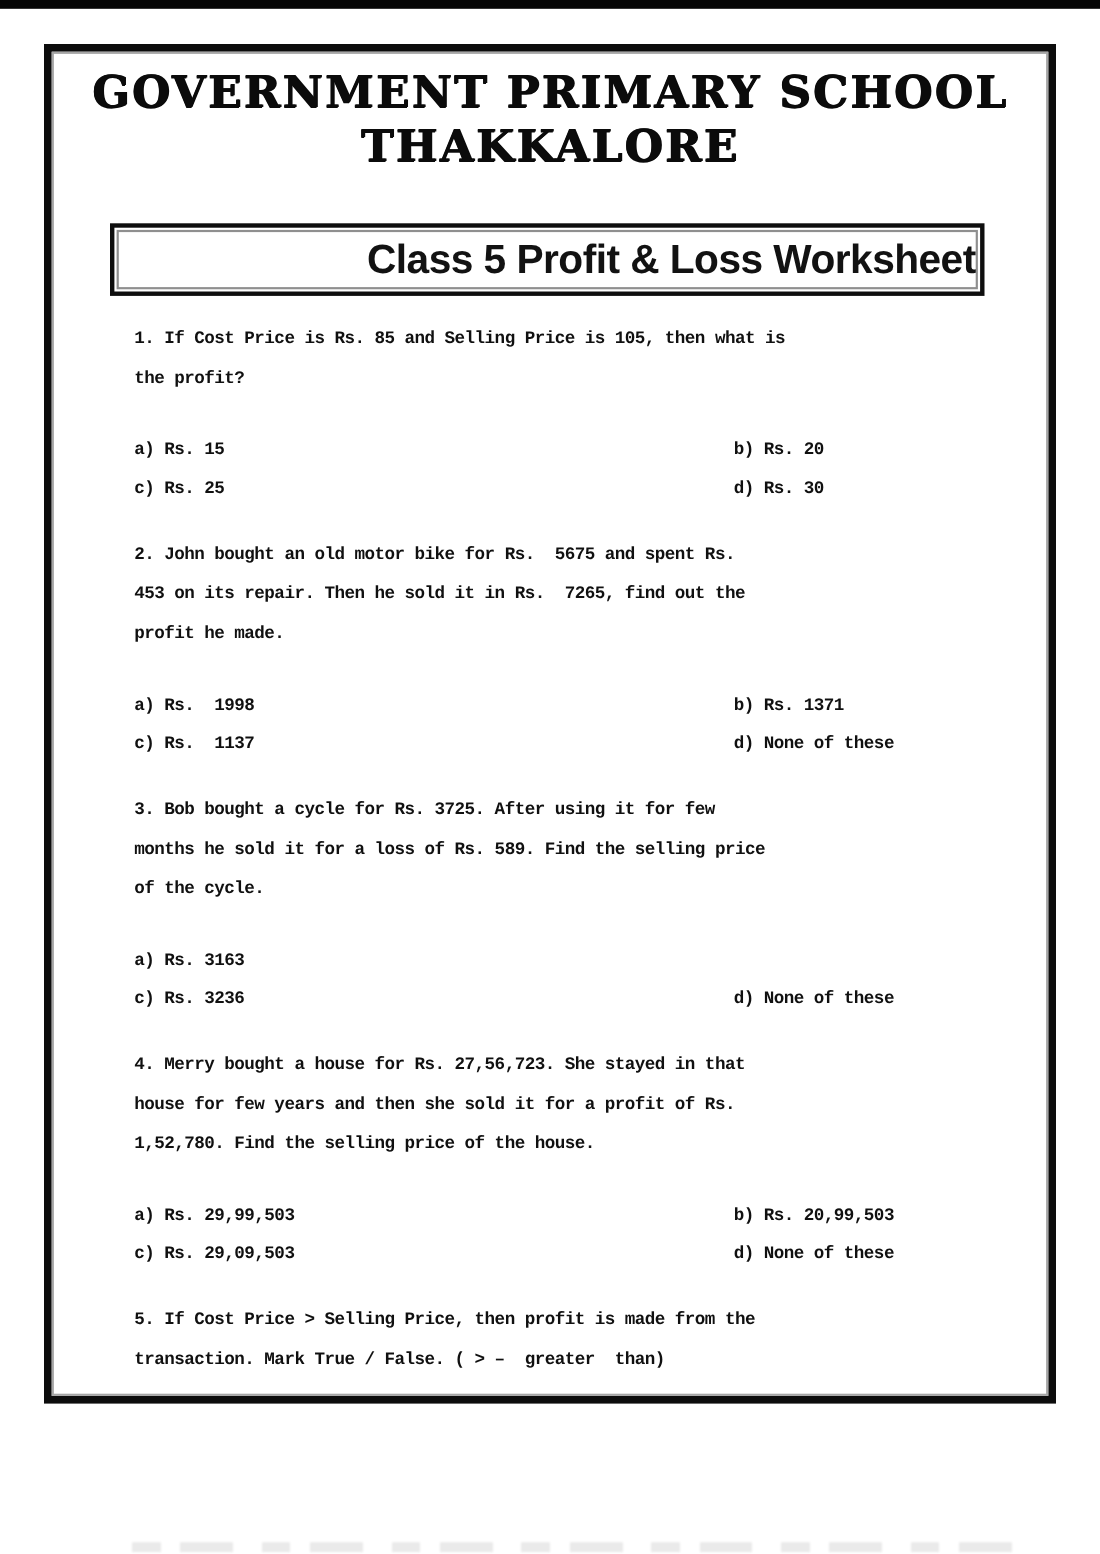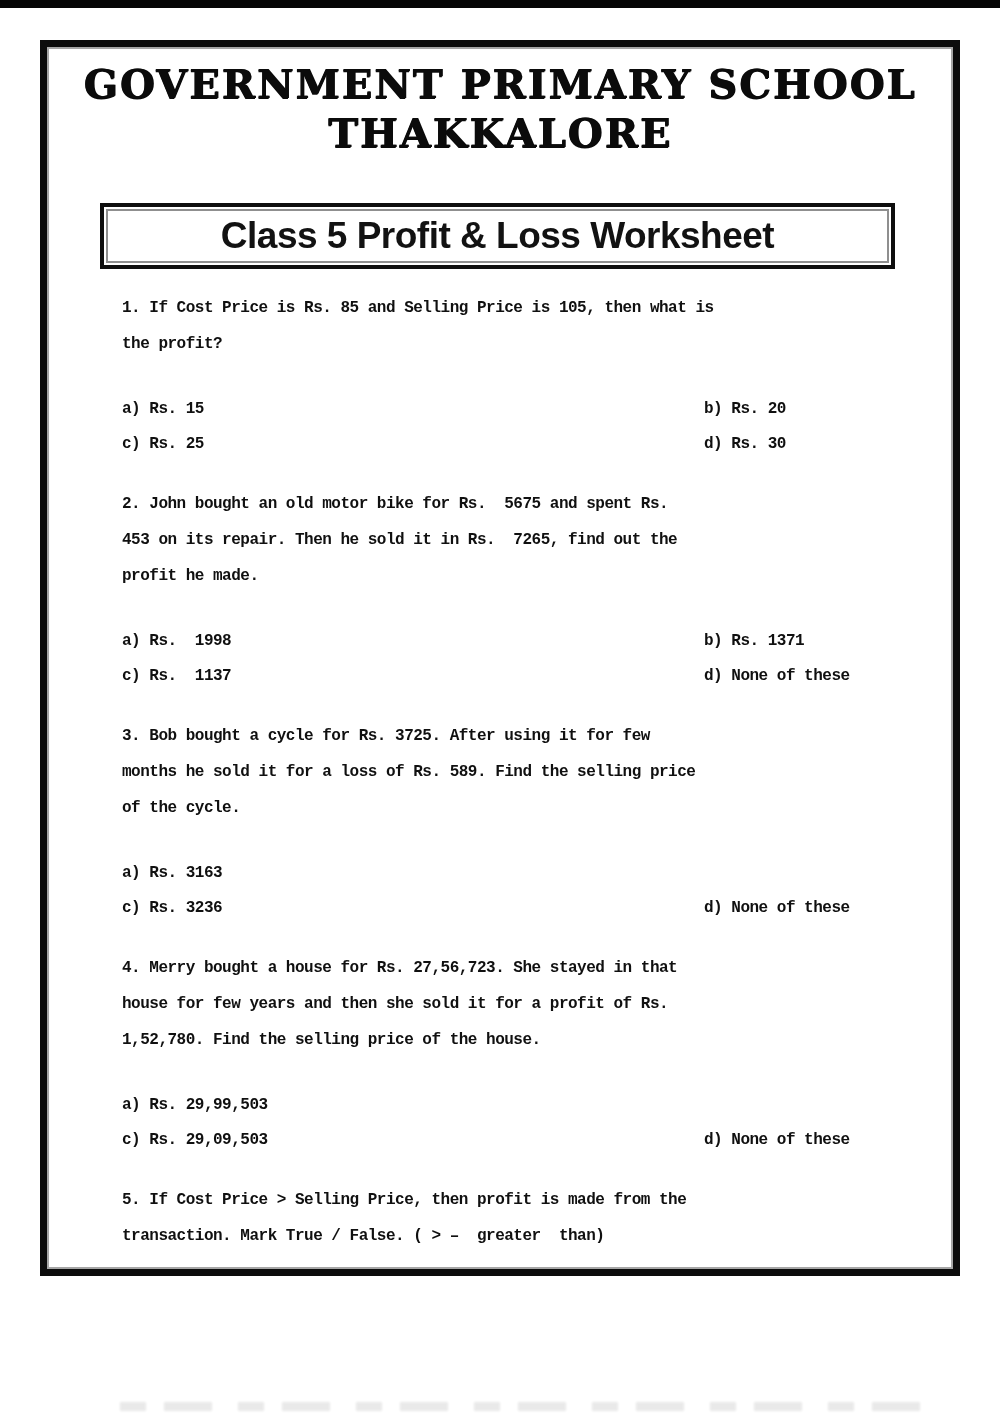--- a/index.html
+++ b/index.html
@@ -50,21 +50,21 @@
   .title-box {
     box-sizing: border-box;
     margin: 46px 0 0 51px;
     width: 795px;
     border: 4px solid #0e0e0e;
     padding: 2px;
     background: #ffffff;
   }
   .title-box-inner {
     border: 2px solid #8f8f8f;
-    text-align: center;
+    text-align: right;
     font-family: "Liberation Sans", sans-serif;
     font-weight: 700;
     font-size: 37px;
     line-height: 50px;
     letter-spacing: -0.5px;
     color: #121212;
   }
   .content {
     margin: 21px 0 0 73px;
     width: 800px;
@@ -78,21 +78,20 @@
   .q-text {
     margin: 0 0 30px 0;
     white-space: pre-wrap;
   }
   .options { margin: 0 0 24px 0; }
   .question:last-child .options { margin-bottom: 16px; }
   .opt-row {
     display: grid;
     grid-template-columns: 545px 1fr;
     line-height: 35px;
-    gap: 37px;
   }
   .opt {
     white-space: pre;
     cursor: pointer;
   }
   .ghost-line {
     position: absolute;
     left: 120px; right: 70px;
     bottom: 2px;
     height: 9px;
@@ -166,20 +165,21 @@
         </div>
       </div>
 
       <div class="question">
         <p class="q-text">4. Merry bought a house for Rs. 27,56,723. She stayed in that
 house for few years and then she sold it for a profit of Rs.
 1,52,780. Find the selling price of the house.</p>
         <div class="options">
           <div class="opt-row">
             <span class="opt">a) Rs. 29,99,503</span>
+            <span class="opt">b) Rs. 20,99,503</span>
           </div>
           <div class="opt-row">
             <span class="opt">c) Rs. 29,09,503</span>
             <span class="opt">d) None of these</span>
           </div>
         </div>
       </div>
 
       <div class="question">
         <p class="q-text">5. If Cost Price &gt; Selling Price, then profit is made from the

